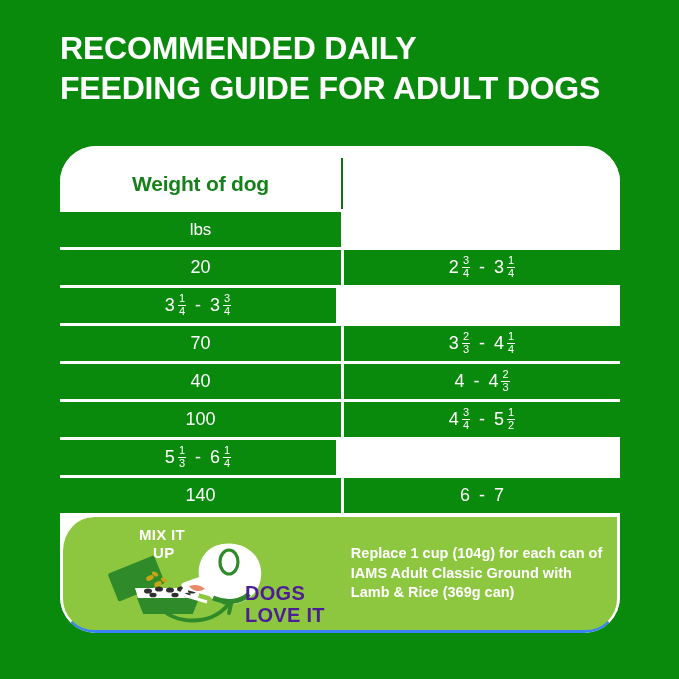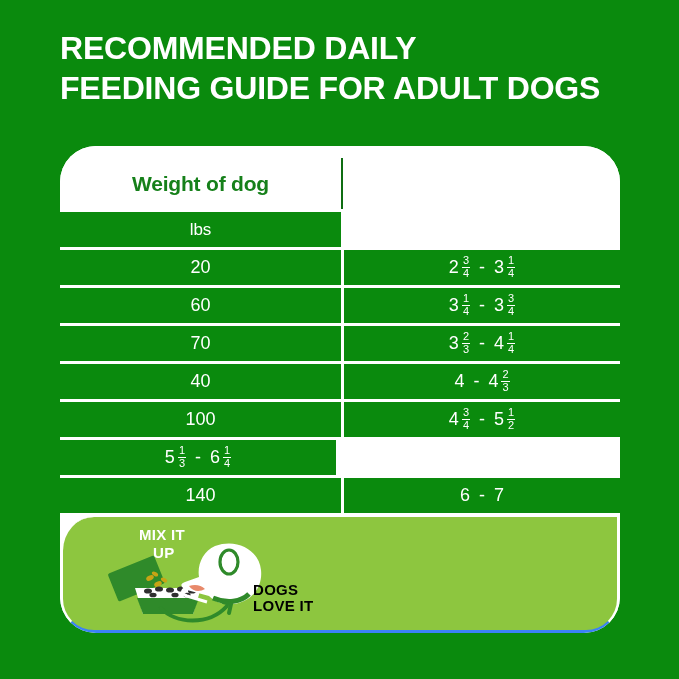--- a/index.html
+++ b/index.html
@@ -101,22 +101,22 @@
     font-size: 14.5px;
     font-weight: bold;
     line-height: 1.37;
   }
 
   
   .mix-it { position: absolute; left: 76px; top: 10px; color: #ffffff;
             font-size: 15px; font-weight: bold; letter-spacing: 0.3px; }
   .mix-up { position: absolute; left: 90px; top: 28px; color: #ffffff;
             font-size: 15px; font-weight: bold; letter-spacing: 0.3px; }
-  .dogs-love { position: absolute; left: 190px; top: 66px; color: #000000;
-               font-size: 15px; font-weight: bold; line-height: 1.12;
+  .dogs-love { position: absolute; left: 182px; top: 66px; color: #4c1d95;
+               font-size: 20px; font-weight: bold; line-height: 1.12;
                letter-spacing: 0.3px; white-space: pre-line; }
   .art { position: absolute; left: 0; top: 0; width: 283px; height: 116px; }
 </style>
 </head>
 <body>
 
 <div class="page">
 
   <div class="title">RECOMMENDED DAILY
 FEEDING GUIDE FOR ADULT DOGS</div>
@@ -146,21 +146,20 @@
                 <span class="dash">-</span>
                 <span class="whole">3</span>
                 <span class="frac">
                   <span class="num">1</span>
                   <span class="den">4</span>
                 </span>
               </span>
             </div>
           </div>
           <div class="row">
-            <div class="cell col-a">60</div>
             <div class="cell col-b">
               <span class="amt">
                 <span class="whole">3</span>
                 <span class="frac">
                   <span class="num">1</span>
                   <span class="den">4</span>
                 </span>
                 <span class="dash">-</span>
                 <span class="whole">3</span>
                 <span class="frac">
@@ -295,15 +294,16 @@
             <path d="M160 86 l8,2 l-2,9"></path>
           </g>
         </svg>
 
         <div class="mix-it">MIX IT</div>
         <div class="mix-up">UP</div>
         <div class="dogs-love">DOGS
 LOVE IT</div>
       </div>
 
+      <div class="footer-right">Replace 1 cup (104g) for each can of IAMS Adult Classic Ground with Lamb &amp; Rice (369g can)</div>
     </div>
   </div>
 </div>
 
 </body></html>

